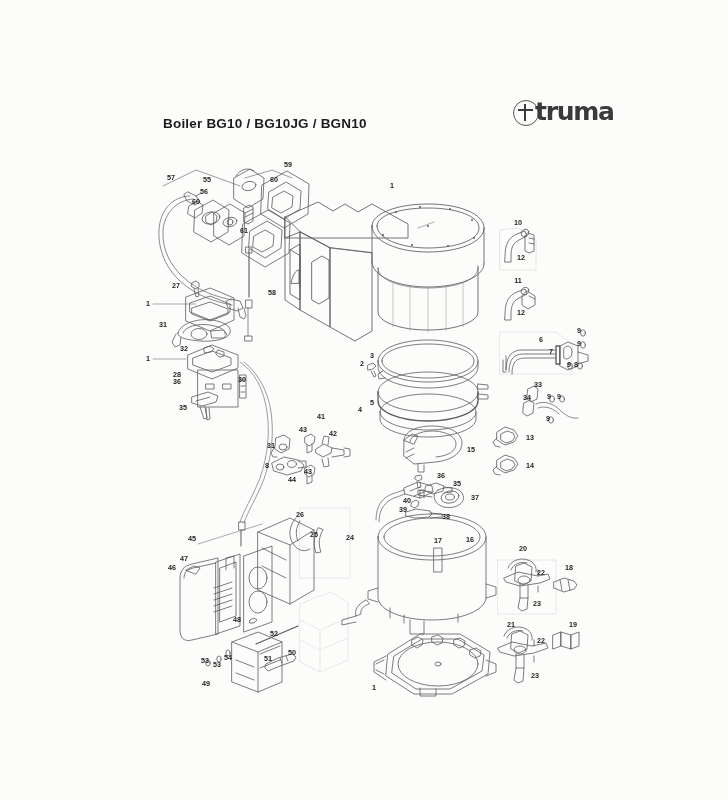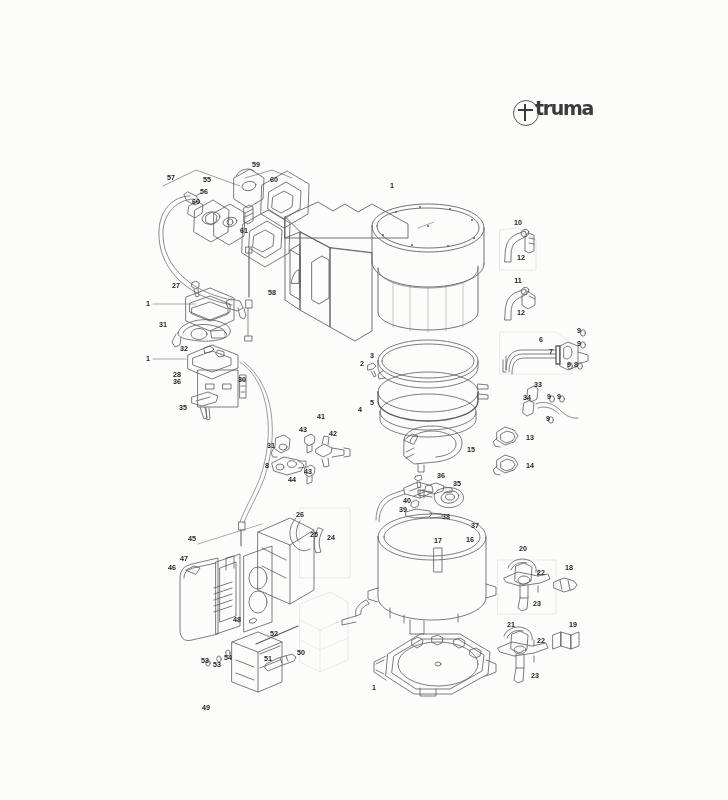--- a/index.html
+++ b/index.html
@@ -14,21 +14,21 @@
   #page-title{
     position:absolute;left:163px;top:116px;
     font-size:13.5px;font-weight:600;color:#1c1c1c;letter-spacing:.2px;
     white-space:nowrap;
   }
   #brand-logo{
     position:absolute;left:513px;top:98px;width:92px;height:30px;
   }
   #brand-logo .logo-text{
     position:absolute;left:22px;top:-1px;
-    font-size:19px;font-weight:700;color:#3a3a3a;
+    font-size:25px;font-weight:700;color:#3a3a3a;
     letter-spacing:-1.3px;font-family:"DejaVu Sans",sans-serif;
   }
   #brand-logo .logo-mark{
     position:absolute;left:0px;top:2px;width:24px;height:24px;
     border-radius:50%;border:1.4px solid #555;
   }
   #brand-logo .logo-mark:before{
     content:"";position:absolute;left:10.2px;top:3px;width:2.2px;height:17px;background:#3a3a3a;
   }
   #brand-logo .logo-mark:after{
@@ -47,20 +47,21 @@
     letter-spacing:0px;white-space:nowrap;
     transform:translate(-50%,-50%);
     line-height:1;
   }
 </style>
 </head>
 <body>
 
 <div id="sheet">
 
+  <div id="page-title">Boiler BG10 / BG10JG / BGN10</div>
 
   <div id="brand-logo">
     <span class="logo-mark"></span>
     <span class="logo-text">truma</span>
   </div>
 
   <div id="drawing">
   <svg width="728" height="800" viewBox="0 0 728 800" xmlns="http://www.w3.org/2000/svg">
     <g fill="none" stroke="#5a5a62" stroke-width="0.8" stroke-linejoin="round" stroke-linecap="round">
 
@@ -477,21 +478,21 @@
     </g>
   </svg>
   </div>
 
   <div id="labels">
       <div class="lbl" style="left: 171px; top: 178px;">57</div>
       <div class="lbl" style="left: 207px; top: 180px;">55</div>
       <div class="lbl" style="left: 204px; top: 192px;">56</div>
       <div class="lbl" style="left: 196px; top: 202px;">60</div>
       <div class="lbl" style="left: 274px; top: 180px;">60</div>
-      <div class="lbl" style="left: 256px; top: 165px;">59</div>
+      <div class="lbl" style="left: 288px; top: 165px;">59</div>
       <div class="lbl" style="left: 244px; top: 231px;">61</div>
       <div class="lbl" style="left: 392px; top: 186px;">1</div>
       <div class="lbl" style="left: 518px; top: 223px;">10</div>
       <div class="lbl" style="left: 521px; top: 258px;">12</div>
       <div class="lbl" style="left: 518px; top: 281px;">11</div>
       <div class="lbl" style="left: 521px; top: 313px;">12</div>
       <div class="lbl" style="left: 176px; top: 286px;">27</div>
       <div class="lbl" style="left: 148px; top: 304px;">1</div>
       <div class="lbl" style="left: 163px; top: 325px;">31</div>
       <div class="lbl" style="left: 184px; top: 349px;">32</div>
@@ -524,37 +525,37 @@
       <div class="lbl" style="left: 321px; top: 417px;">41</div>
       <div class="lbl" style="left: 333px; top: 434px;">42</div>
       <div class="lbl" style="left: 303px; top: 430px;">43</div>
       <div class="lbl" style="left: 308px; top: 472px;">43</div>
       <div class="lbl" style="left: 271px; top: 446px;">31</div>
       <div class="lbl" style="left: 267px; top: 466px;">8</div>
       <div class="lbl" style="left: 292px; top: 480px;">44</div>
       <div class="lbl" style="left: 407px; top: 501px;">40</div>
       <div class="lbl" style="left: 403px; top: 510px;">39</div>
       <div class="lbl" style="left: 446px; top: 517px;">38</div>
-      <div class="lbl" style="left: 475px; top: 498px; margin-top: 28px;">37</div>
+      <div class="lbl" style="left: 475px; top: 498px;">37</div>
       <div class="lbl" style="left: 300px; top: 515px;">26</div>
       <div class="lbl" style="left: 314px; top: 535px;">25</div>
-      <div class="lbl" style="left: 331px; top: 538px;">24</div>
+      <div class="lbl" style="left: 350px; top: 538px;">24</div>
       <div class="lbl" style="left: 438px; top: 541px;">17</div>
       <div class="lbl" style="left: 470px; top: 540px;">16</div>
       <div class="lbl" style="left: 192px; top: 539px;">45</div>
       <div class="lbl" style="left: 184px; top: 559px;">47</div>
       <div class="lbl" style="left: 172px; top: 568px;">46</div>
       <div class="lbl" style="left: 237px; top: 620px;">48</div>
       <div class="lbl" style="left: 274px; top: 634px;">52</div>
       <div class="lbl" style="left: 205px; top: 661px;">53</div>
       <div class="lbl" style="left: 217px; top: 665px;">53</div>
       <div class="lbl" style="left: 228px; top: 658px;">54</div>
-      <div class="lbl" style="left: 206px; top: 684px; margin-top: 24px;">49</div>
+      <div class="lbl" style="left: 206px; top: 684px;">49</div>
       <div class="lbl" style="left: 268px; top: 659px;">51</div>
-      <div class="lbl" style="left: 301px; top: 653px;">50</div>
+      <div class="lbl" style="left: 292px; top: 653px;">50</div>
       <div class="lbl" style="left: 374px; top: 688px;">1</div>
       <div class="lbl" style="left: 523px; top: 549px;">20</div>
       <div class="lbl" style="left: 541px; top: 573px;">22</div>
       <div class="lbl" style="left: 537px; top: 604px;">23</div>
       <div class="lbl" style="left: 569px; top: 568px;">18</div>
       <div class="lbl" style="left: 511px; top: 625px;">21</div>
       <div class="lbl" style="left: 541px; top: 641px;">22</div>
       <div class="lbl" style="left: 535px; top: 676px;">23</div>
       <div class="lbl" style="left: 573px; top: 625px;">19</div>
     </div>

